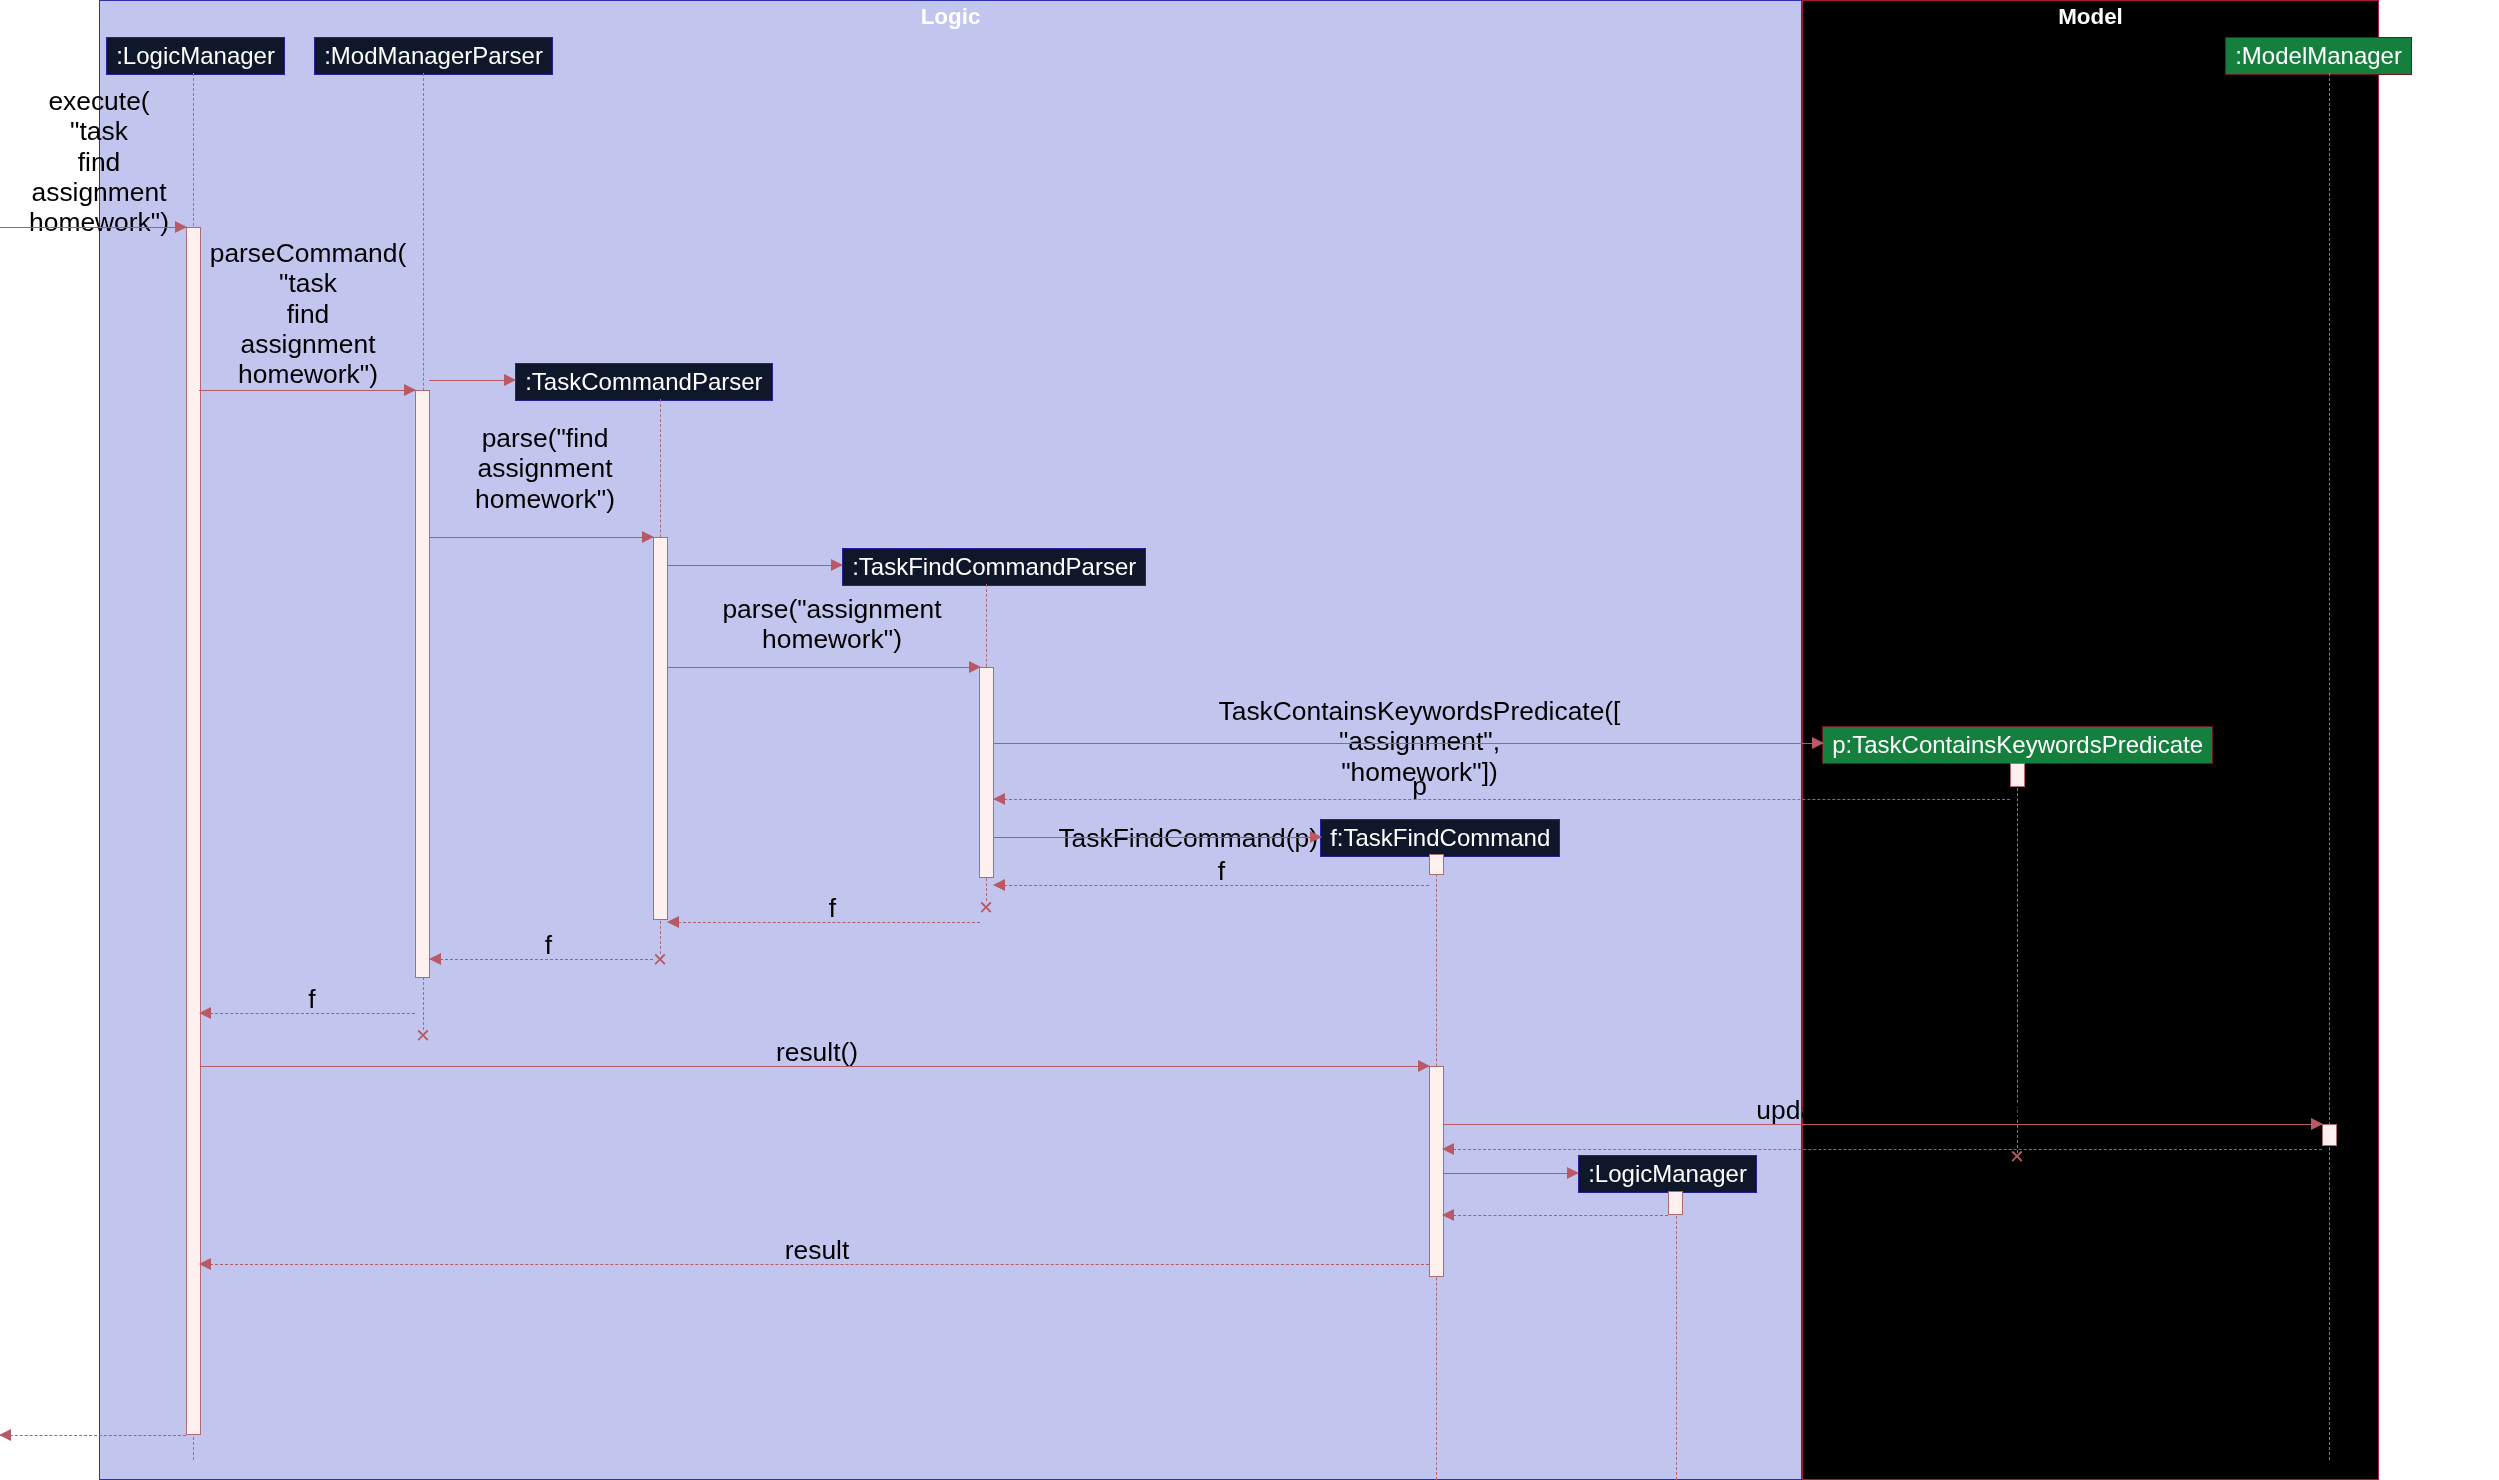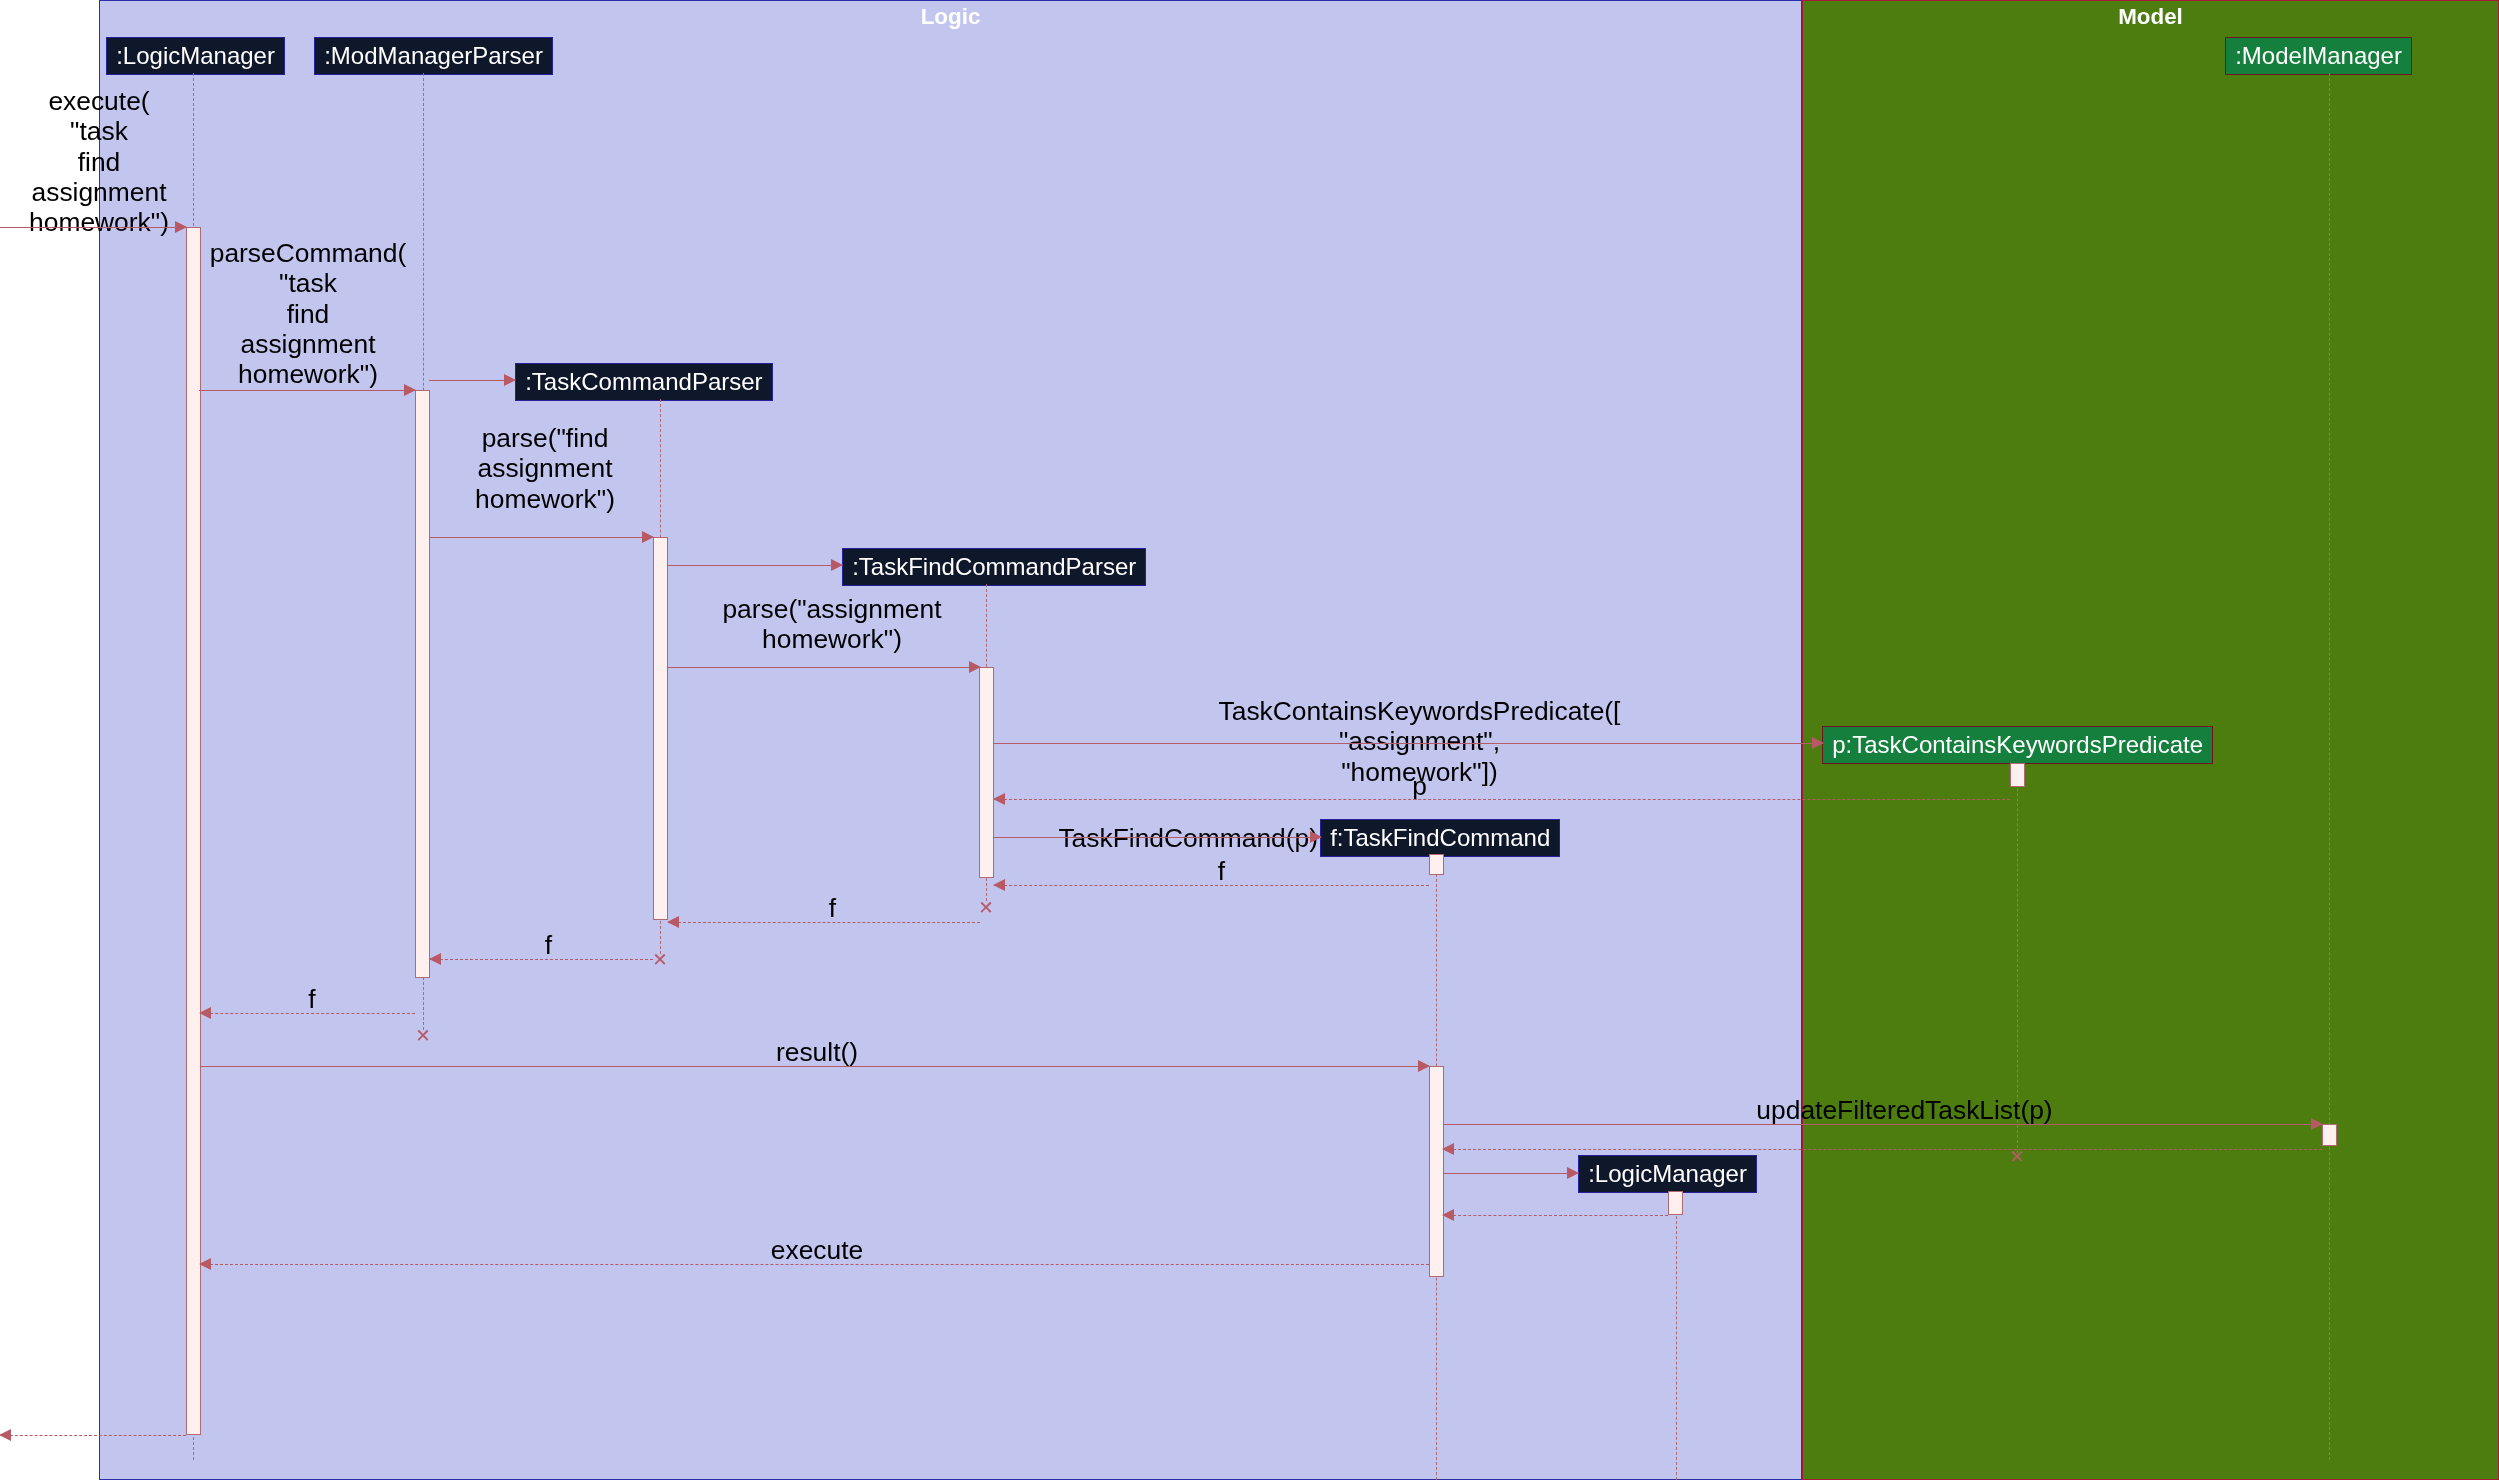--- a/index.html
+++ b/index.html
@@ -16,24 +16,24 @@
       top: 0;
       height: 100%;
     }
     .partition-logic {
       background: #c2c6ef;
       border: 1.3px solid #2f2da8;
       left: 99px;
       width: 1703px;
     }
     .partition-model {
-      background: #4d7c0f;
+      background: #000000;
       border: 1.3px solid #a81a3a;
       left: 1802px;
-      width: 697px;
+      width: 577px;
     }
     .partition-header {
       text-align: center;
       color: white;
       font-weight: bold;
       font-size: 22.4px;
       padding: 2.6px 0;
     }
     .lifeline-header {
       position: absolute;
@@ -183,21 +183,21 @@
 <div class="msg-label" style="left:213px; top:1037px; width:1208px;">result()</div>
 <div class="arrow arrow-right" style="left:200px; top:1066px; width:1229px;"></div>
 
 <div class="msg-label" style="left:1492px; top:1095px; width:825px;">updateFilteredTaskList(p)</div>
 <div class="arrow arrow-right" style="left:1443px; top:1124px; width:879px;"></div>
 <div class="arrow arrow-left arrow-dashed" style="left:1443px; top:1149px; width:879px;"></div>
 
 <div class="arrow arrow-right" style="left:1443px; top:1173px; width:135px;"></div>
 <div class="arrow arrow-left arrow-dashed" style="left:1443px; top:1215px; width:225px;"></div>
 
-<div class="msg-label" style="left:213px; top:1235px; width:1208px;">execute</div>
+<div class="msg-label" style="left:213px; top:1235px; width:1208px;">result</div>
 <div class="arrow arrow-left arrow-dashed" style="left:200px; top:1264px; width:1229px;"></div>
 
 <div class="arrow arrow-left arrow-dashed" style="left:0px; top:1435px; width:186px;"></div>
 
 <div class="x-mark" style="left:423px; top:1025px;">✕</div>
 <div class="x-mark" style="left:660px; top:949px;">✕</div>
 <div class="x-mark" style="left:986px; top:897px;">✕</div>
 <div class="x-mark" style="left:2017px; top:1146px;">✕</div>
 
 

